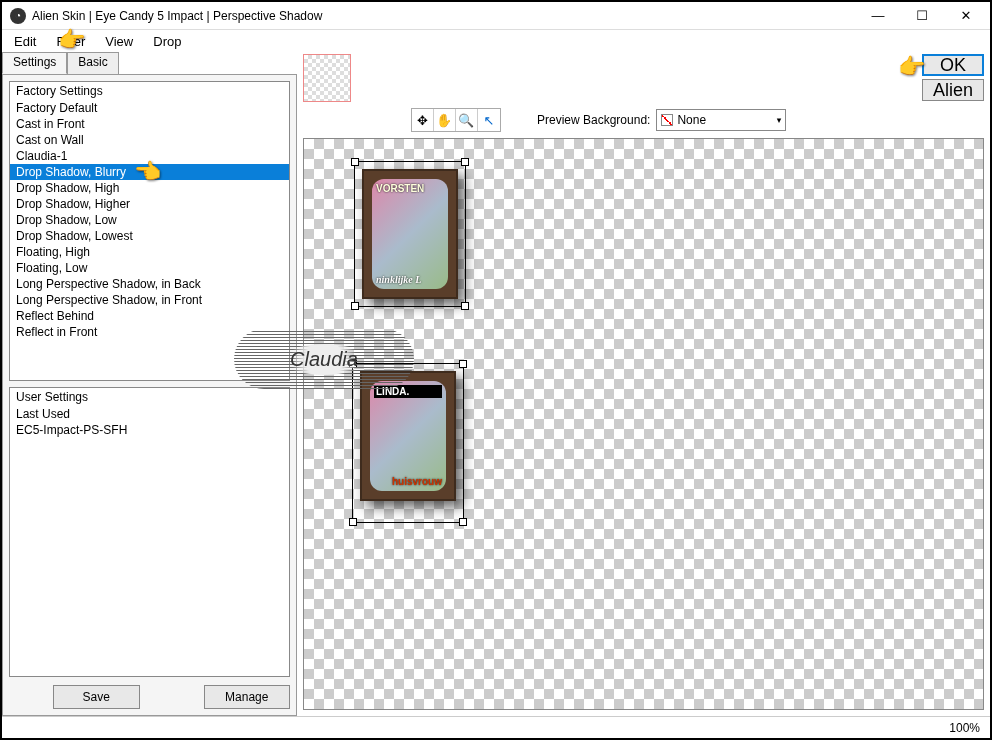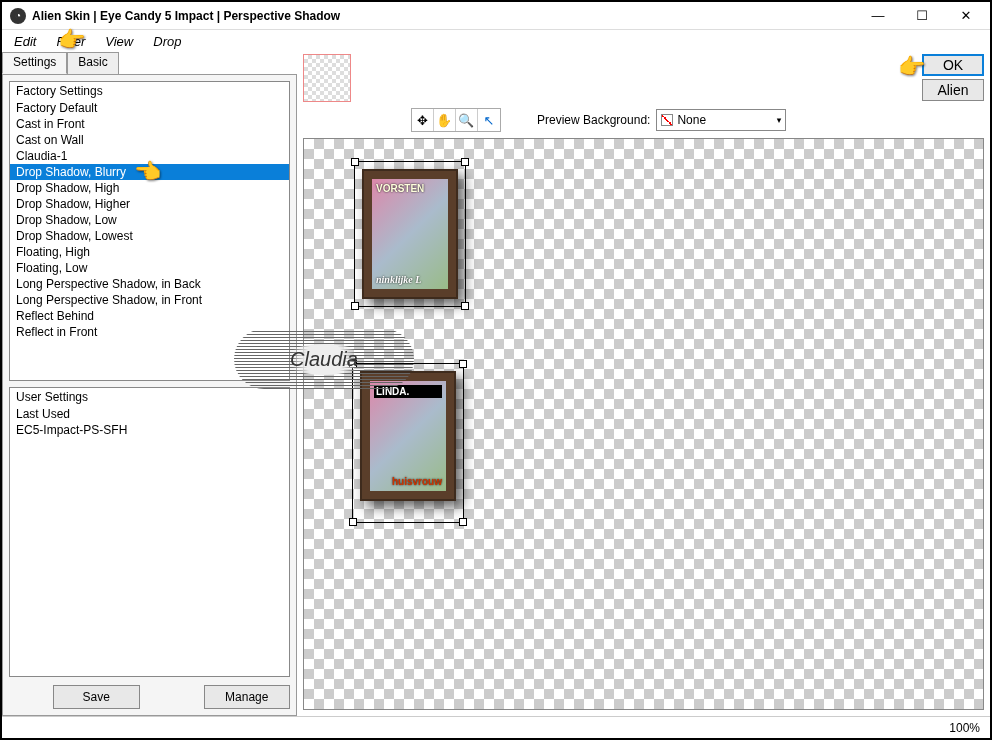--- a/index.html
+++ b/index.html
@@ -1,27 +1,27 @@
 <!DOCTYPE html>
 <html><head>
 <meta charset="utf-8">
 <style>
   * { box-sizing: border-box; font-family: 'Segoe UI', Tahoma, sans-serif; }
   body { margin: 0; padding: 0; width: 992px; height: 740px; overflow: hidden; border: 2px solid #000; background: #fff; }
 
   
   .titlebar { height: 28px; background: #fff; display: flex; align-items: center; padding: 0 2px; border-bottom: 1px solid #ddd; }
   .titlebar .app-icon { width: 16px; height: 16px; border-radius: 50%; background: #333; margin: 0 6px; display: flex; align-items: center; justify-content: center; color: #fff; font-size: 10px; }
-  .titlebar .title { font-size: 12px; flex: 1; font-weight: bold; }
+  .titlebar .title { font-size: 12px; flex: 1; }
   .titlebar .win-controls { display: flex; }
   .titlebar .win-btn { width: 44px; height: 26px; display: flex; align-items: center; justify-content: center; font-size: 13px; font-family: Arial, sans-serif; }
 
   
   .menubar { height: 22px; display: flex; align-items: center; padding: 0 4px; font-size: 13px; gap: 4px; position: relative; }
-  .menubar .menu-item { padding: 2px 8px; font-style: italic; }
+  .menubar .menu-item { padding: 2px 8px; }
 
   
   .content { display: flex; height: calc(100% - 28px - 22px - 22px); }
 
   
   .left-panel { width: 295px; display: flex; flex-direction: column; }
   .tabs { display: flex; height: 22px; font-size: 12px; }
   .tab { padding: 2px 10px; border: 1px solid #999; background: #eee; border-bottom: none; position: relative; }
   .tab.active { background: #f5f5f5; border-bottom: 1px solid #f5f5f5; z-index: 1; }
 
@@ -37,39 +37,39 @@
   .btn-row { display: flex; justify-content: space-around; padding: 8px 0 0 0; gap: 20px; }
   .btn { width: 110px; height: 24px; font-size: 12px; border: 1px solid #888; background: #e8e8e8; display: flex; align-items: center; justify-content: center; margin-left: 44px; }
 
   
   .right-panel { flex: 1; display: flex; flex-direction: column; position: relative; }
   .top-strip { height: 50px; display: flex; align-items: flex-start; padding: 2px 6px; }
   .thumb { width: 48px; height: 48px; border: 1px solid #e88; background-image: linear-gradient(45deg,#ddd 25%,transparent 25%),linear-gradient(-45deg,#ddd 25%,transparent 25%),linear-gradient(45deg,transparent 75%,#ddd 75%),linear-gradient(-45deg,transparent 75%,#ddd 75%); background-size: 8px 8px; background-position: 0 0,0 4px,4px -4px,-4px 0; }
 
   .action-row { display: flex; align-items: center; padding: 6px; gap: 8px; font-size: 12px; }
   .right-buttons { position: absolute; right: 6px; top: 2px; display: flex; flex-direction: column; gap: 3px; }
-  .dlg-btn { width: 62px; height: 22px; font-size: 14px; border: 1px solid #888; background: #e8e8e8; display: flex; align-items: center; justify-content: center; }
+  .dlg-btn { width: 62px; height: 22px; font-size: 18px; border: 1px solid #888; background: #e8e8e8; display: flex; align-items: center; justify-content: center; }
   .dlg-btn.ok { border: 2px solid #0a7fd9; }
 
   .tool-icons { display: flex; gap: 0; border: 1px solid #aaa; }
   .tool-icon { width: 22px; height: 22px; border-right: 1px solid #ccc; display: flex; align-items: center; justify-content: center; font-size: 13px; }
   .tool-icon:last-child { border-right: none; }
 
   .select-wrap { display: flex; align-items: center; gap: 6px; }
   .select { width: 130px; height: 22px; border: 1px solid #888; background: #fff; font-size: 12px; padding: 1px 4px; display: flex; align-items: center; gap: 4px; position: relative; }
   .select .chev { position: absolute; right: 4px; font-size: 9px; }
   .none-sq { width: 12px; height: 12px; border: 1px solid #888; background: linear-gradient(to top right, transparent 45%, red 45%, red 55%, transparent 55%); }
 
   
   .preview { flex: 1; border: 1px solid #888; margin: 0 6px 6px 6px; background-image: linear-gradient(45deg,#ccc 25%,transparent 25%),linear-gradient(-45deg,#ccc 25%,transparent 25%),linear-gradient(45deg,transparent 75%,#ccc 75%),linear-gradient(-45deg,transparent 75%,#ccc 75%); background-size: 20px 20px; background-position: 0 0,0 10px,10px -10px,-10px 0; position: relative; }
 
   .mag { position: absolute; width: 96px; height: 130px; background:#5a3e2a; box-shadow: 6px 6px 12px rgba(0,0,0,0.6); border:2px solid rgba(0,0,0,0.3); }
   .mag1 { left: 58px; top: 30px; }
   .mag2 { left: 56px; top: 232px; }
-  .mag-inner { position:absolute; inset:8px; background:linear-gradient(135deg,#d8a 0%,#abc 50%,#9b8 100%); display:flex; flex-direction:column; justify-content:space-between; padding:4px; font-size:10px; color:#fff; font-weight:bold; text-shadow:0 0 2px #000; }
+  .mag-inner { position:absolute; inset:8px; background:linear-gradient(135deg,#d8a 0%,#abc 50%,#9b8 100%); display:flex; flex-direction:column; justify-content:space-between; padding:4px; font-size:10px; color:#fff; font-weight:bold; text-shadow:0 0 2px #000;border-radius:12px; }
   .handle { position:absolute; width:8px; height:8px; background:#fff; border:1px solid #000; }
   .box1 { position:absolute; left:50px; top:22px; width:112px; height:146px; border:1px solid #000; pointer-events:none; }
   .box2 { position:absolute; left:48px; top:224px; width:112px; height:160px; border:1px solid #000; pointer-events:none; }
 
   .watermark { position:absolute; left:-70px; top:190px; width:180px; height:60px; font-family: cursive; font-style: italic; font-size: 20px; color:#333; display:flex; align-items:center; justify-content:center; background: repeating-linear-gradient(0deg,#666 0,#666 1px,transparent 1px,transparent 3px); border-radius: 30px; pointer-events:none; }
   .watermark span { background: radial-gradient(circle,#eee 40%,transparent 70%); padding: 4px 10px; border-radius: 50%; }
 
   
   .statusbar { height: 22px; border-top: 1px solid #ccc; display: flex; justify-content: flex-end; align-items: center; padding: 0 10px; font-size: 12px; }
 

